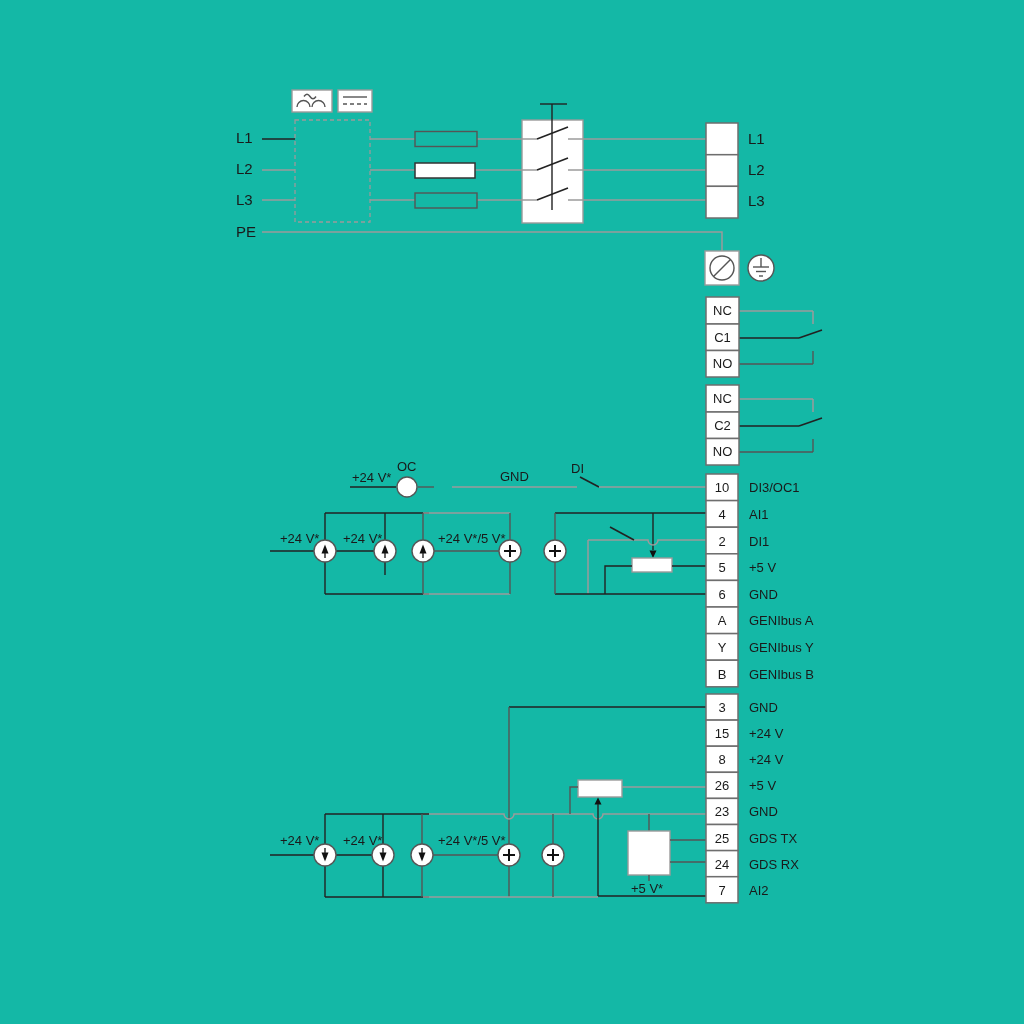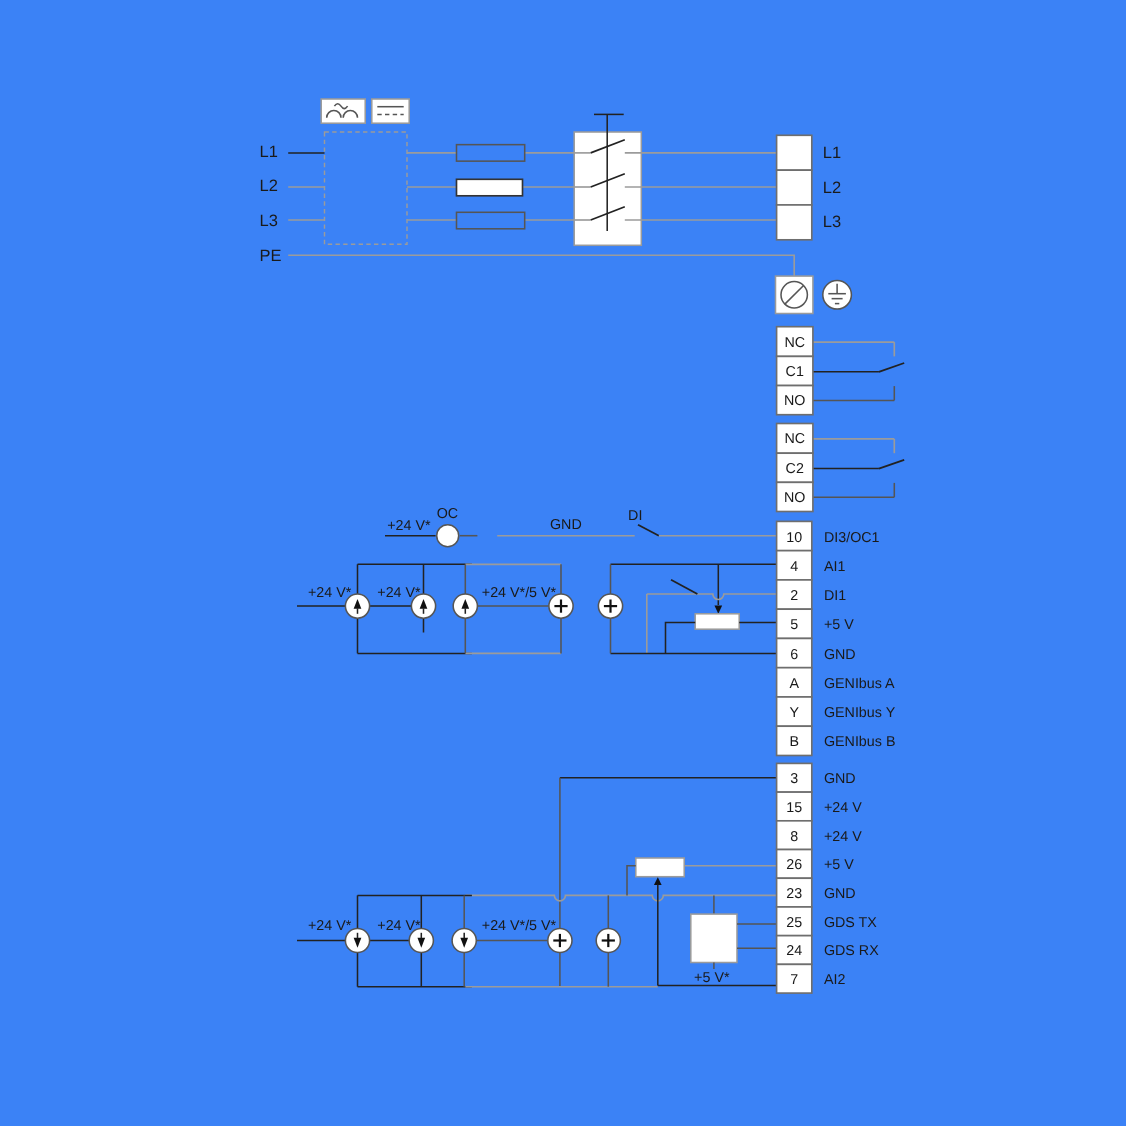--- a/index.html
+++ b/index.html
@@ -1,16 +1,16 @@
 <!DOCTYPE html>
 <html><head>
 <meta charset="utf-8">
 <style>
   html,body{margin:0;padding:0;background:#fff;}
-  .stage{position:relative;width:1024px;height:1024px;background:#3b82f6;overflow:hidden;}
+  .stage{position:relative;width:1024px;height:1024px;background:#14b8a6;overflow:hidden;}
   svg{position:absolute;left:0;top:0;}
   svg text{font-family:"Liberation Sans","DejaVu Sans",sans-serif;fill:#1a1a1a;}
   .t13{font-size:13px;}
   .t15{font-size:15px;}
   .tc{text-anchor:middle;}
   .ld{stroke:#222;stroke-width:1.4;fill:none;}      
   .lg{stroke:#9b9b9b;stroke-width:1.5;fill:none;}   
   .lm{stroke:#555;stroke-width:1.4;fill:none;}      
   .bx{stroke:#6e6e6e;stroke-width:1.5;fill:#fff;}   
   .bxg{stroke:#9b9b9b;stroke-width:1.4;fill:#fff;}  

